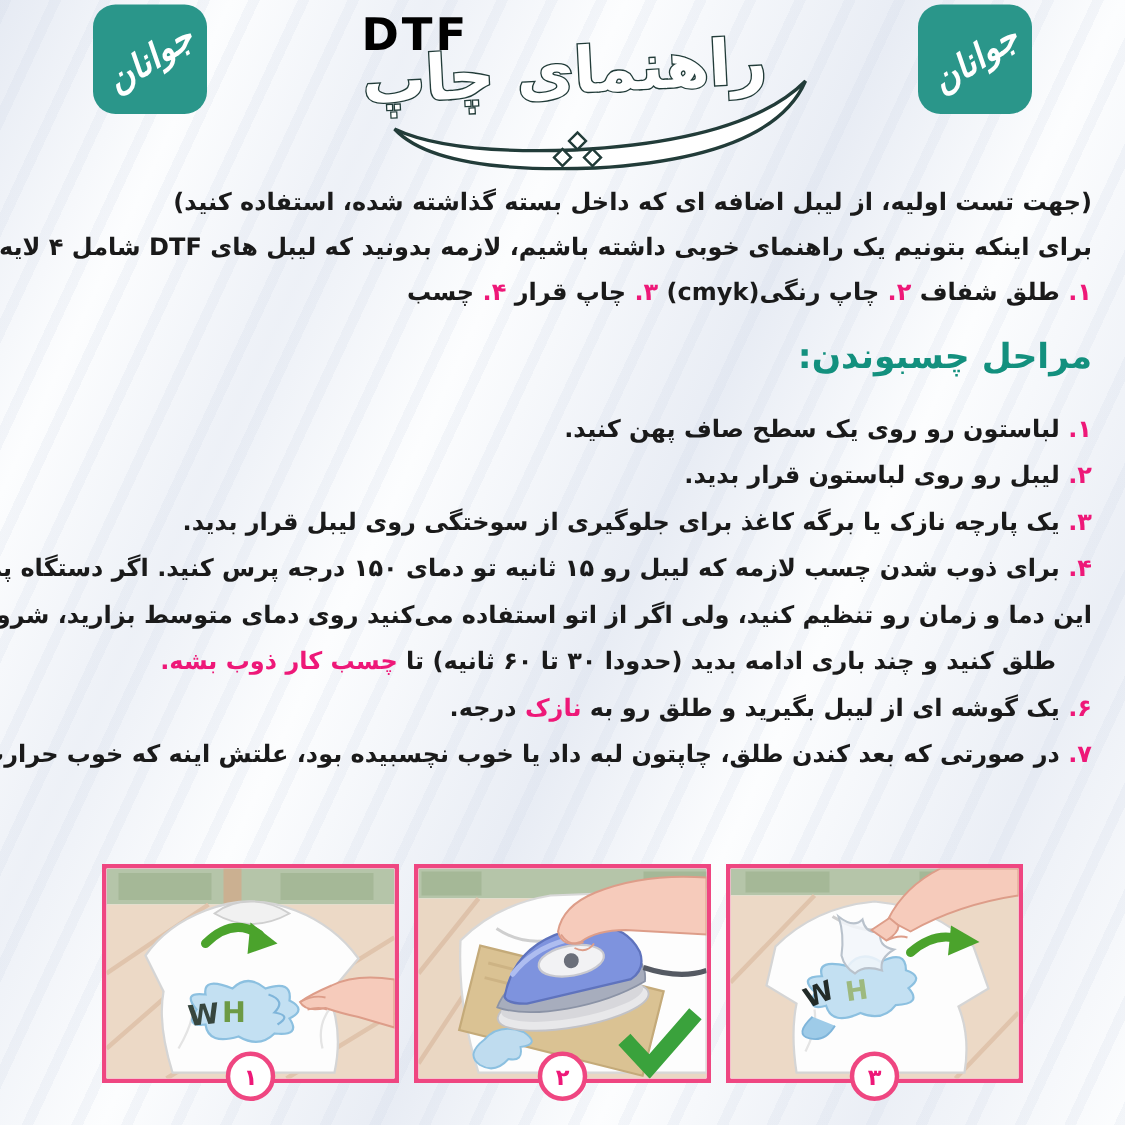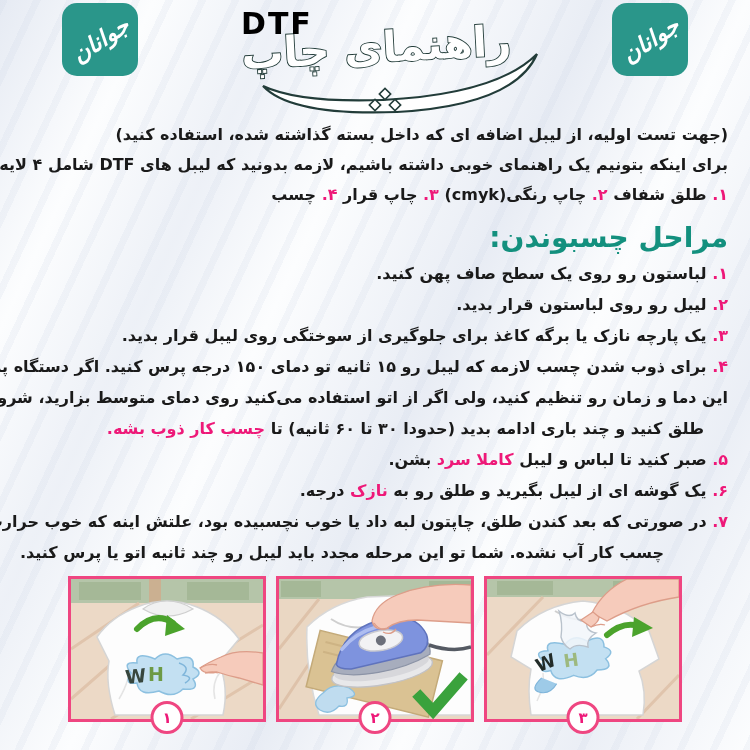--- a/index.html
+++ b/index.html
@@ -28,21 +28,21 @@
   .dtf{position:absolute;left:56px;top:4px;font-size:30px;font-weight:bold;
     color:#000000;letter-spacing:2px;font-family:"DejaVu Sans",sans-serif;}
   
   .content{position:absolute;top:120px;left:0;right:0;padding:0 22px;direction:rtl;
     color:#1a1a1a;font-weight:bold;font-size:16px;text-align:right;}
   .line{height:30px;line-height:30px;white-space:nowrap;}
   .sline{height:31px;line-height:31px;white-space:nowrap;}
   .center{}
   .ind1{padding-left:0;padding-right:24px;}
   .ind2{padding-left:0;padding-right:64px;}
-  .section-title{margin:8px 0 0 0;height:40px;line-height:40px;font-size:28px;
+  .section-title{margin:8px 0 12px 0;height:40px;line-height:40px;font-size:23px;
     color:#13907e;font-weight:bold;}
   
   .panels{position:absolute;top:576px;left:0;right:0;display:flex;
     justify-content:center;gap:10px;}
   .panel{width:198px;height:146px;box-sizing:border-box;border:3px solid #ef4681;
     background:#fff;position:relative;margin:0;}
   .panel svg{width:100%;height:100%;display:block;}
   .pnum{position:absolute;bottom:-15px;left:50%;transform:translateX(-50%);
     width:27px;height:27px;border-radius:50%;background:#fff;border:3px solid #ef4681;
     color:#ee1878;font-weight:bold;font-size:15px;display:flex;align-items:center;
@@ -78,24 +78,22 @@
   <div class="line"><span class="pk">۱.</span><span> طلق شفاف </span><span class="pk">۲.</span><span> چاپ رنگی(cmyk) </span><span class="pk">۳.</span><span> چاپ قرار </span><span class="pk">۴.</span><span> چسب</span></div>
 
   <h2 class="section-title">مراحل چسبوندن:</h2>
 
   <div class="sline"><span class="pk">۱.</span><span> لباستون رو روی یک سطح صاف پهن کنید.</span></div>
   <div class="sline"><span class="pk">۲.</span><span> لیبل رو روی لباستون قرار بدید.</span></div>
   <div class="sline"><span class="pk">۳.</span><span> یک پارچه نازک یا برگه کاغذ برای جلوگیری از سوختگی روی لیبل قرار بدید.</span></div>
   <div class="sline"><span class="pk">۴.</span><span> برای ذوب شدن چسب لازمه که لیبل رو ۱۵ ثانیه تو دمای ۱۵۰ درجه پرس کنید. اگر دستگاه پرس دارید که</span></div>
   <div class="sline">این دما و زمان رو تنظیم کنید، ولی اگر از اتو استفاده می‌کنید روی دمای متوسط بزارید، شروع به اتو کردن</div>
   <div class="sline ind1"><span>طلق کنید و چند باری ادامه بدید (حدودا ۳۰ تا ۶۰ ثانیه) تا </span><span class="pk">چسب کار ذوب بشه.</span></div>
-  <div class="sline"><span class="pk">۵.</span><span> صبر کنید تا لباس و لیبل </span><span class="pk">کاملا سرد</span><span> بشن.</span></div>
   <div class="sline"><span class="pk">۶.</span><span> یک گوشه ای از لیبل بگیرید و طلق رو به </span><span class="pk">نازک</span><span> درجه.</span></div>
   <div class="sline"><span class="pk">۷.</span><span> در صورتی که بعد کندن طلق، چاپتون لبه داد یا خوب نچسبیده بود، علتش اینه که خوب حرارت ندادید و</span></div>
-  <div class="sline ind2">چسب کار آب نشده. شما تو این مرحله مجدد باید لیبل رو چند ثانیه اتو یا پرس کنید.</div>
 </main>
 
 <div class="panels">
 
   <figure class="panel">
     <svg viewBox="0 0 192 140" aria-hidden="true">
       <rect width="192" height="140" fill="#ffffff"></rect>
       <g>
         <rect width="192" height="24" fill="#b5c5a9"></rect>
         <rect x="8" y="3" width="62" height="18" fill="#a5b897"></rect>

